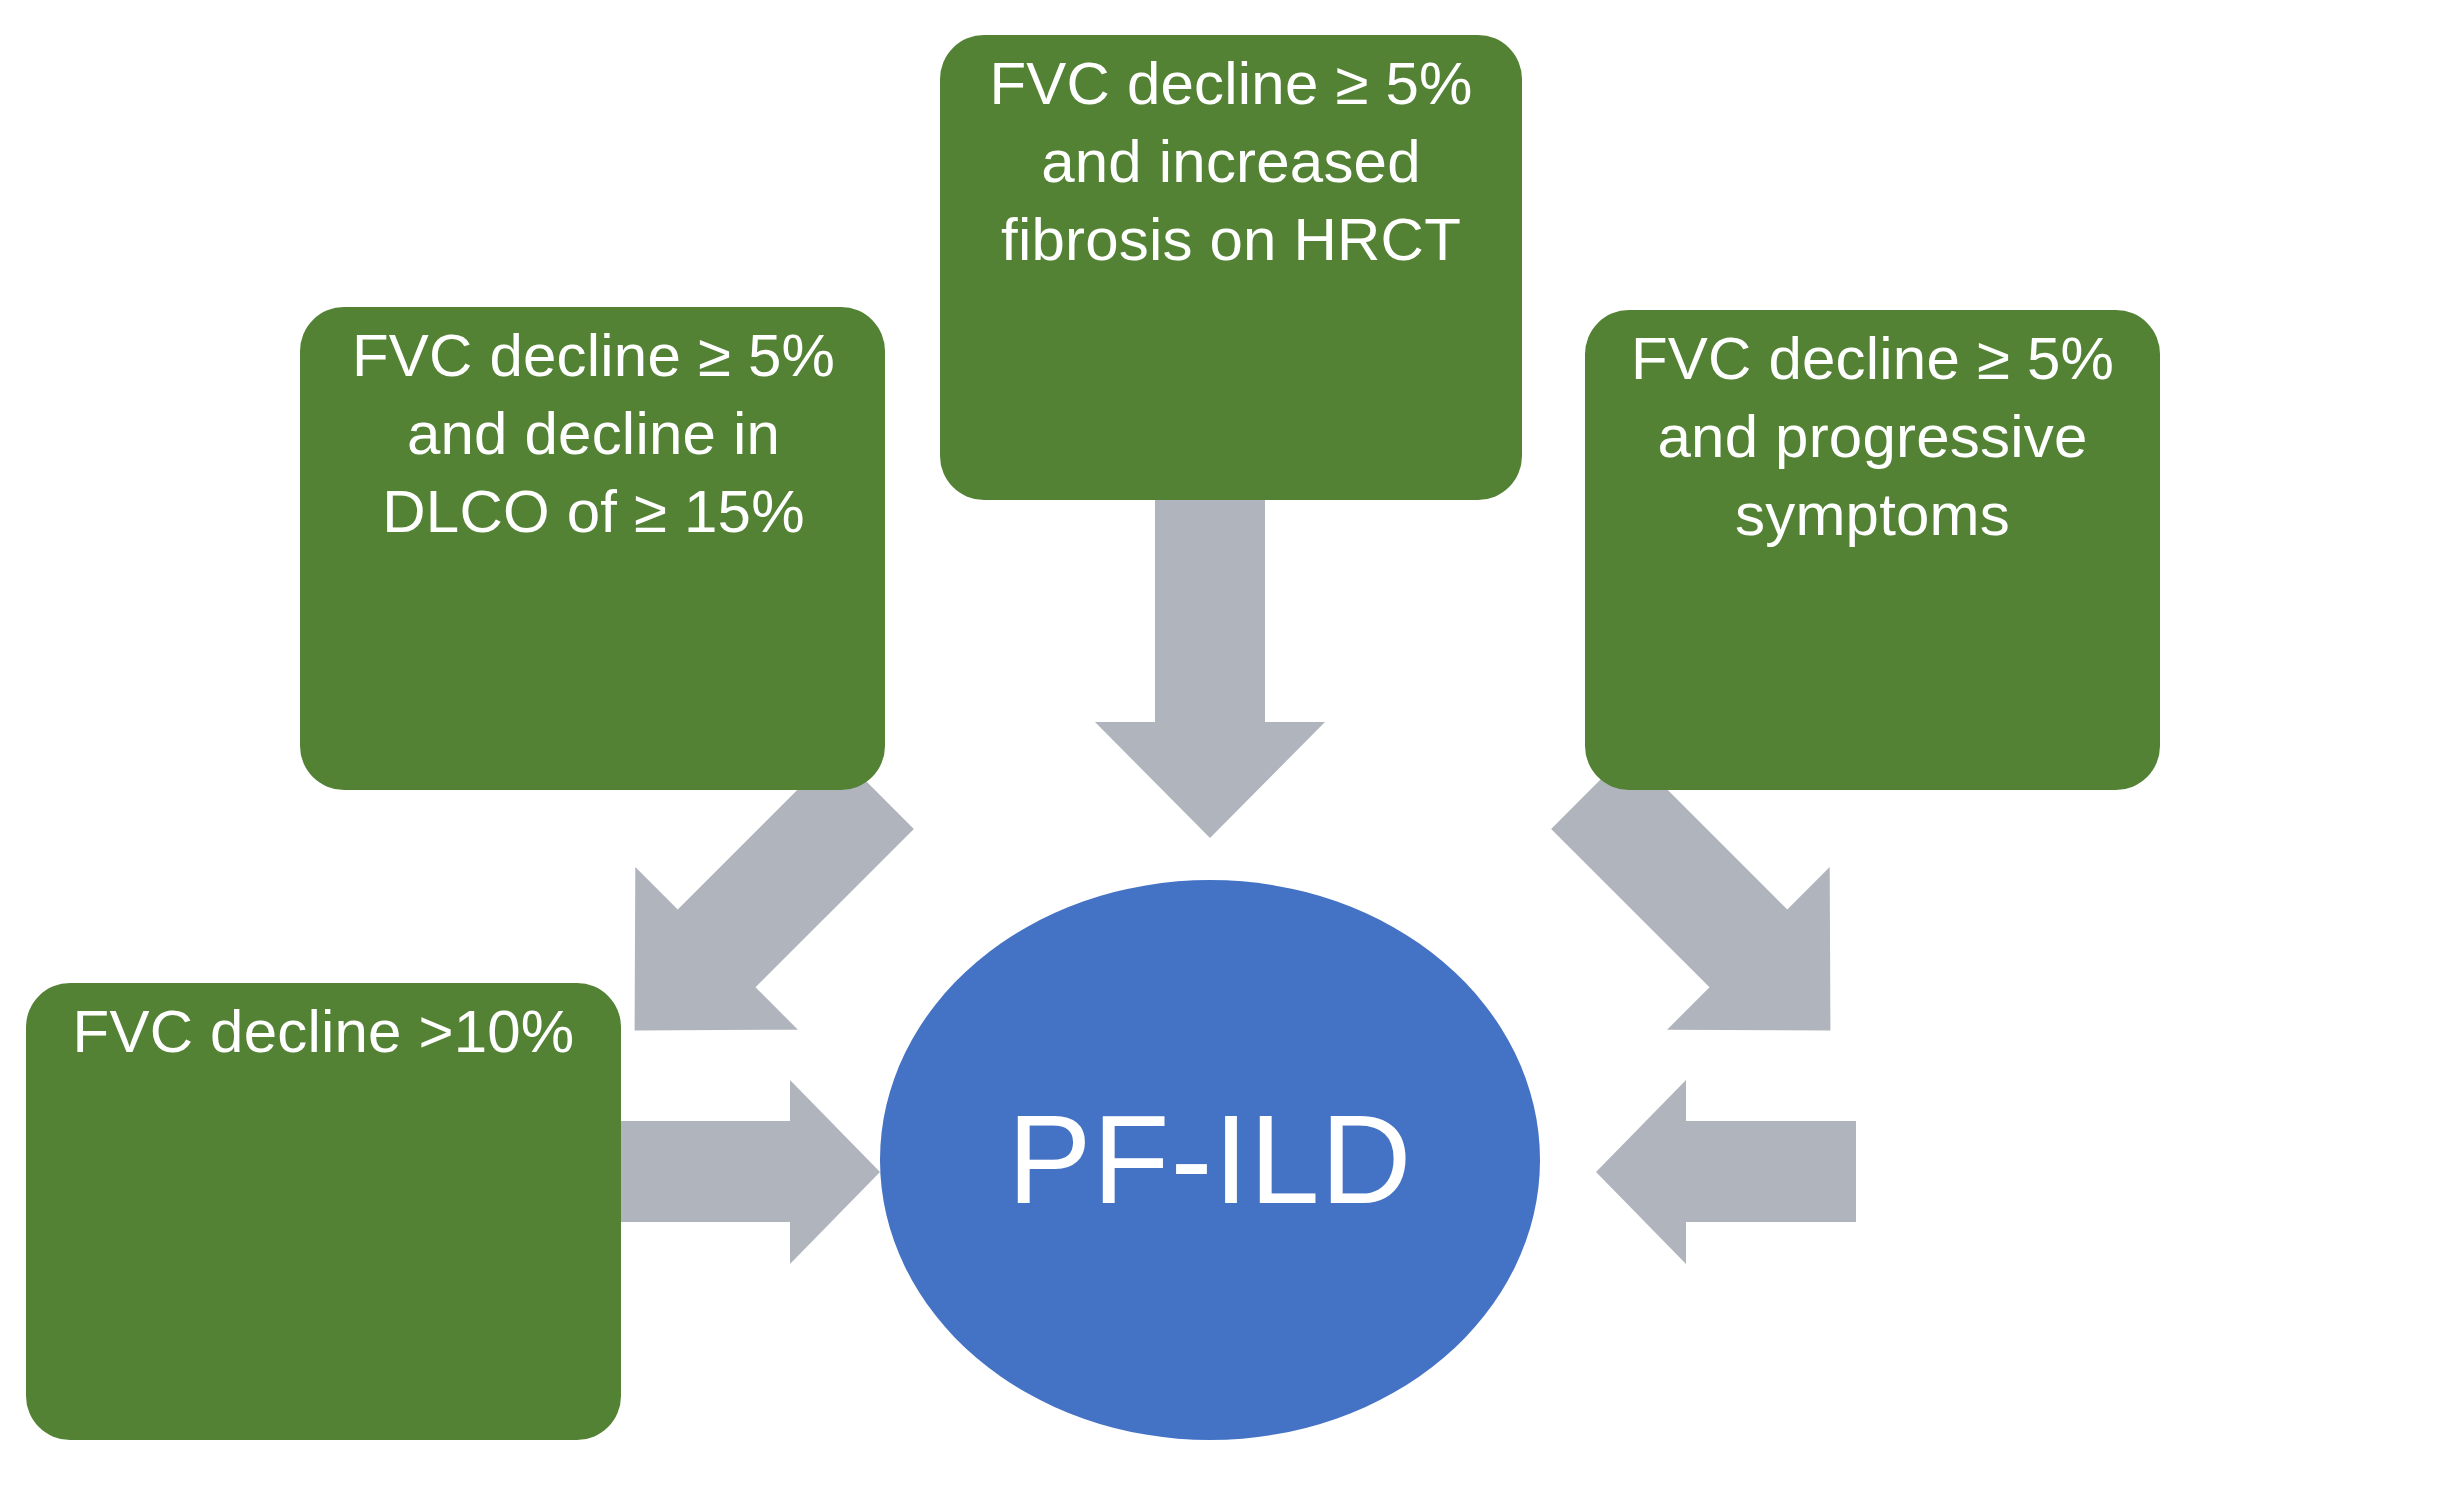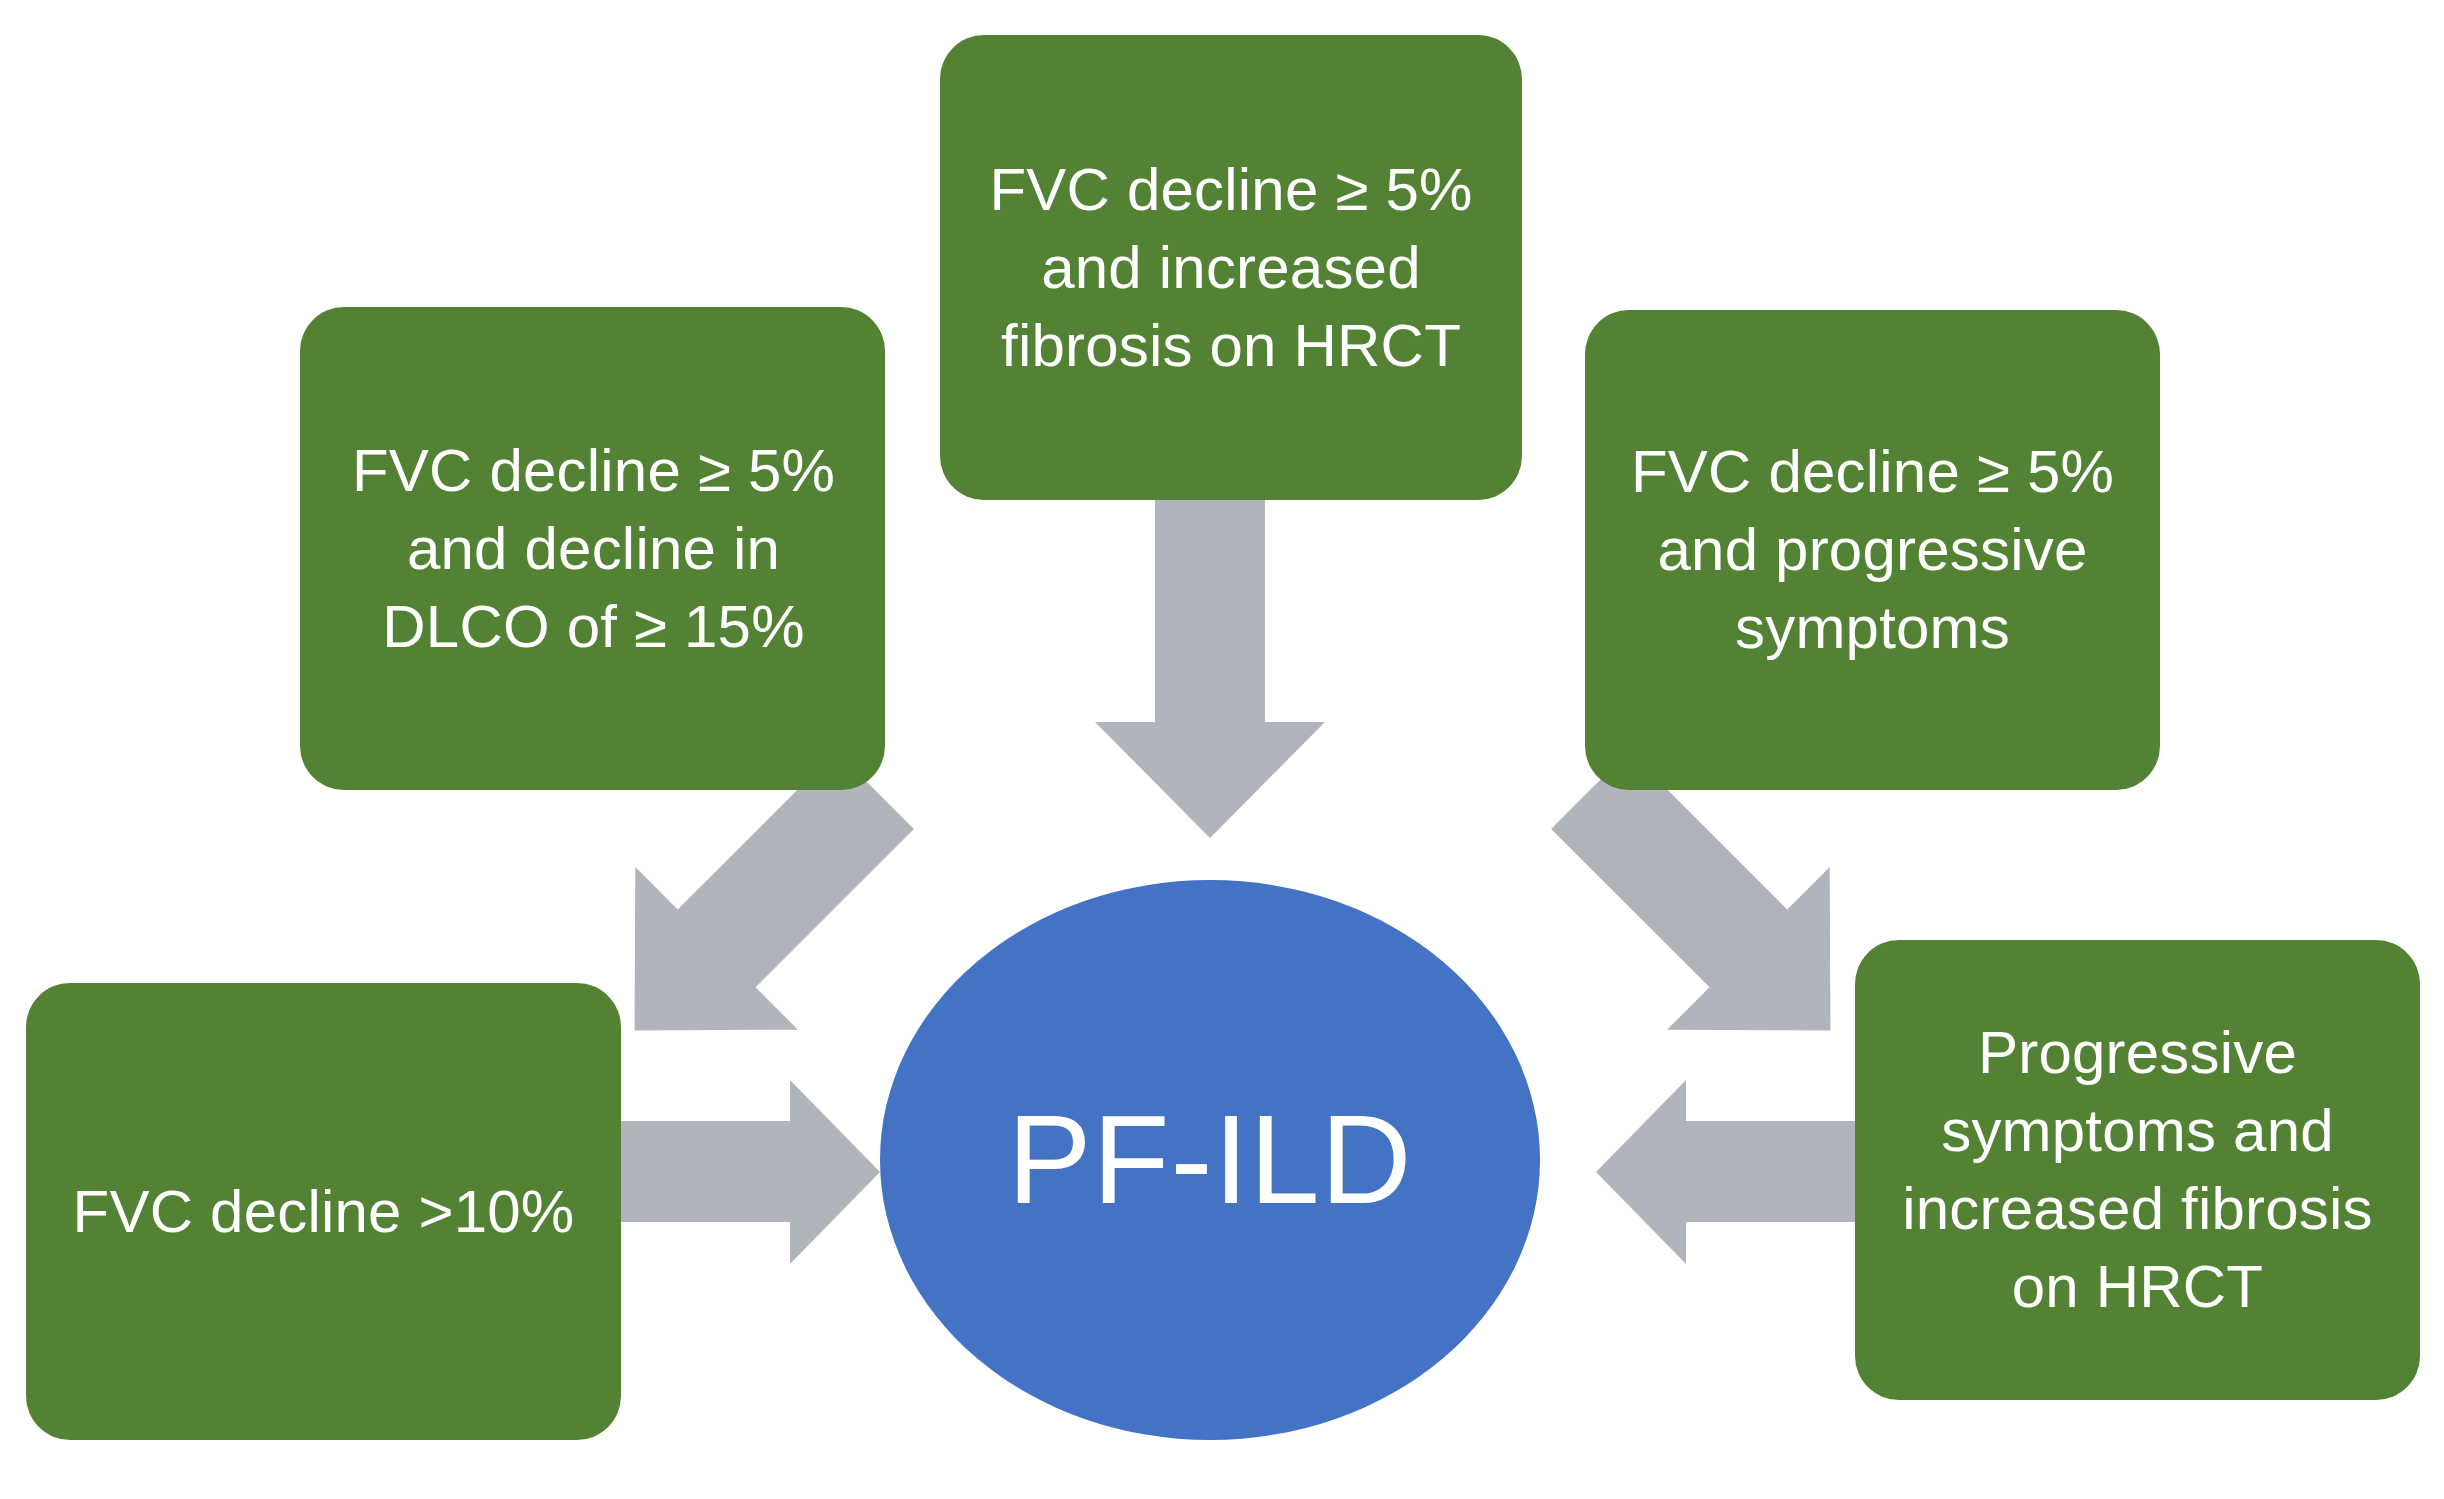--- a/index.html
+++ b/index.html
@@ -14,21 +14,21 @@
     background: #ffffff;
     overflow: hidden;
     font-family: "Liberation Sans", sans-serif;
   }
   .node-box {
     position: absolute;
     box-sizing: border-box;
     background: #548235;
     border-radius: 44px;
     display: flex;
-    align-items: center;
+    align-items: flex-start;
     justify-content: center;
     text-align: center;
     color: #ffffff;
     font-size: 60px;
     line-height: 1.30;
     padding: 10px 26px;
     letter-spacing: 0.2px;
     z-index: 3;
   }
   .node-ellipse {
@@ -85,21 +85,18 @@
   </div>
 
   <div class="node-box" style="left:1585px; top:310px; width:575px; height:480px;">
     <span>FVC decline ≥ 5% and progressive symptoms</span>
   </div>
 
   <div class="node-box" style="left:26px; top:943px; width:595px; height:457px;margin-top:40px;">
     <span>FVC decline &gt;10%</span>
   </div>
 
-  <div class="node-box" style="left:1855px; top:940px; width:565px; height:460px;">
-    <span>Progressive symptoms and increased fibrosis on HRCT</span>
-  </div>
 
   <div class="node-ellipse" style="left:880px; top:880px; width:660px; height:560px;text-align:center;">
     <span class="ellipse-label">PF-ILD</span>
   </div>
 
 </div>
 
 </body></html>

